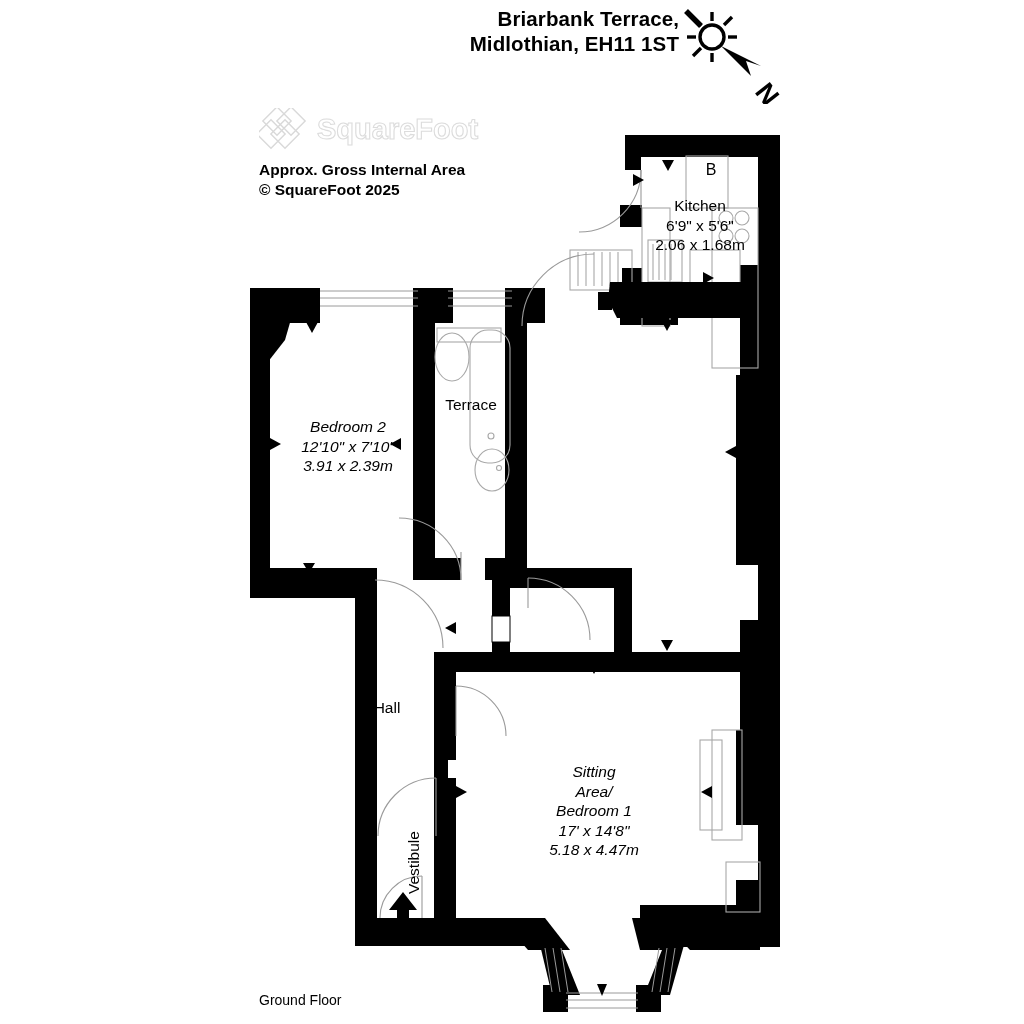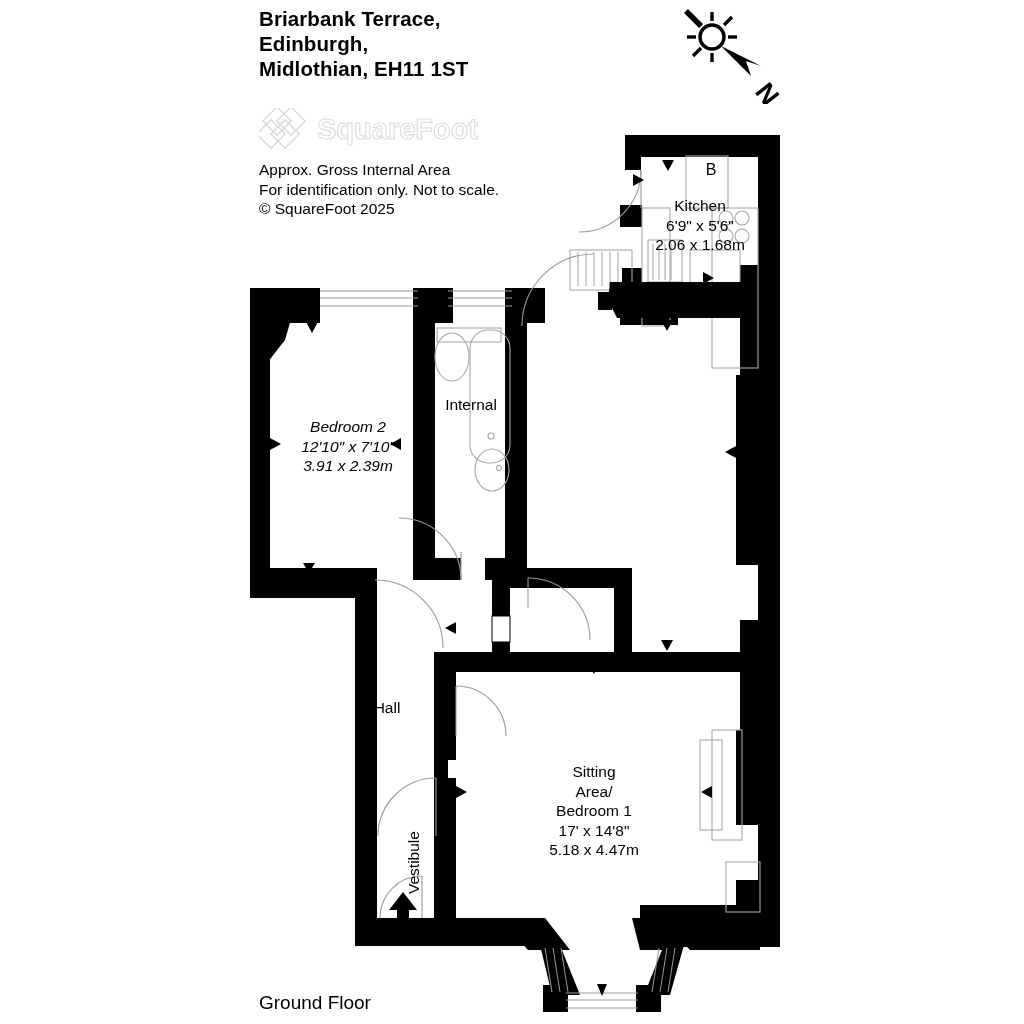--- a/index.html
+++ b/index.html
@@ -3,69 +3,67 @@
 <meta charset="utf-8">
 <style>
   html,body{margin:0;padding:0;background:#ffffff;}
   body{width:1024px;height:1024px;position:relative;overflow:hidden;
        font-family:"Liberation Sans","DejaVu Sans",sans-serif;color:#000;}
   .page{position:absolute;inset:0;}
 
   
   .addr{position:absolute;left:259px;top:6px;width:420px;
         font-size:20.5px;font-weight:bold;line-height:25px;letter-spacing:0.1px;}
-  .addr div{white-space:nowrap;}
+  .addr div{white-space:nowrap;text-align:right;}
 
   .logo{position:absolute;left:259px;top:108px;width:240px;height:42px;}
   .logo svg{display:block;}
 
   .meta{position:absolute;left:259px;top:160px;width:440px;
-        font-size:15.5px;line-height:19.5px;}
+        font-size:15.5px;line-height:19.5px;font-weight:bold;}
   .meta div{white-space:nowrap;}
 
-  .floorlabel{position:absolute;left:259px;top:992px;font-size:19px;}
+  .floorlabel{position:absolute;left:259px;top:992px;font-size:14px;}
 
   
   .compass{position:absolute;left:668px;top:4px;width:120px;height:100px;}
 
   
   .plan{position:absolute;left:0;top:0;width:1024px;height:1024px;}
 
   
   .rlabel{position:absolute;text-align:center;font-size:15.5px;line-height:19.5px;
           white-space:nowrap;pointer-events:none;}
   .rlabel .ln{display:block;}
   .rot{transform:rotate(-90deg);transform-origin:left top;}
 </style>
 </head>
 <body>
 
 <div class="page">
 
   <div class="addr">
     <div>Briarbank Terrace,</div>
-    <div>Edinburgh,</div>
     <div>Midlothian, EH11 1ST</div>
   </div>
 
   <div class="logo">
     <svg width="240" height="42" viewBox="0 0 240 42">
       <g fill="none" stroke="#d9d9d9" stroke-width="1.4">
         <rect x="8" y="3" width="20" height="20" transform="rotate(45 18 13)"></rect>
         <rect x="22" y="3" width="20" height="20" transform="rotate(45 32 13)"></rect>
         <rect x="2" y="16" width="20" height="20" transform="rotate(45 12 26)"></rect>
         <rect x="16" y="16" width="20" height="20" transform="rotate(45 26 26)"></rect>
       </g>
       <text x="58" y="31" font-family="Liberation Sans, sans-serif" font-size="29" font-weight="bold" fill="none" stroke="#dcdcdc" stroke-width="1.1">SquareFoot</text>
     </svg>
   </div>
 
   <div class="meta">
     <div>Approx. Gross Internal Area</div>
-    <div>For identification only. Not to scale.</div>
     <div>© SquareFoot 2025</div>
   </div>
 
   <div class="floorlabel">Ground Floor</div>
 
   <div class="compass">
     <svg width="120" height="100" viewBox="0 0 120 100">
       <g stroke="#000" fill="none">
         <circle cx="44" cy="33" r="12" stroke-width="3.4"></circle>
         <line x1="18" y1="7" x2="33" y2="22" stroke-width="5.5" stroke-linecap="butt"></line>
@@ -273,31 +271,31 @@
   </svg>
 
   <div class="rlabel" style="left:648px;top:196px;width:104px;">
     <span class="ln">Kitchen</span>
     <span class="ln">6'9" x 5'6"</span>
     <span class="ln">2.06 x 1.68m</span>
   </div>
   <div class="rlabel" style="left:698px;top:160px;width:26px;font-size:16px;">B</div>
 
   <div class="rlabel" style="left:422px;top:395px;width:98px;">
-    <span class="ln">Internal</span>
+    <span class="ln">Terrace</span>
   </div>
 
   <div class="rlabel" style="left:272px;top:417px;width:152px;font-style:italic;">
     <span class="ln">Bedroom 2</span>
     <span class="ln">12'10" x 7'10"</span>
     <span class="ln">3.91 x 2.39m</span>
   </div>
 
 
-  <div class="rlabel" style="left:519px;top:762px;width:150px;">
+  <div class="rlabel" style="left:519px;top:762px;width:150px;font-style:italic;">
     <span class="ln">Sitting</span>
     <span class="ln">Area/</span>
     <span class="ln">Bedroom 1</span>
     <span class="ln">17' x 14'8"</span>
     <span class="ln">5.18 x 4.47m</span>
   </div>
 
   <div class="rlabel" style="left:363px;top:698px;width:48px;">
     <span class="ln">Hall</span>
   </div>

